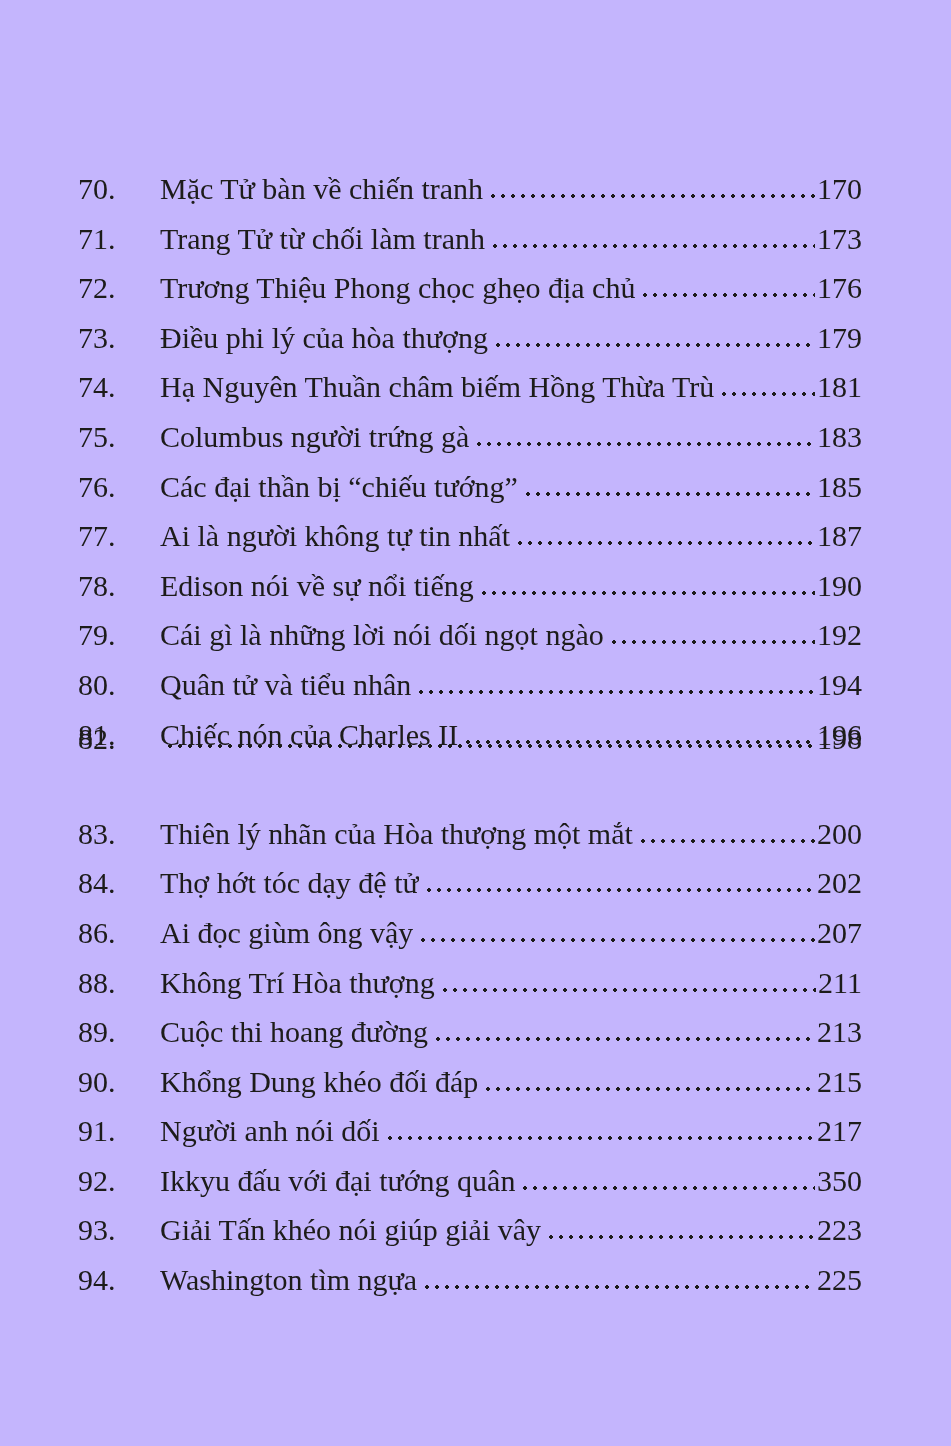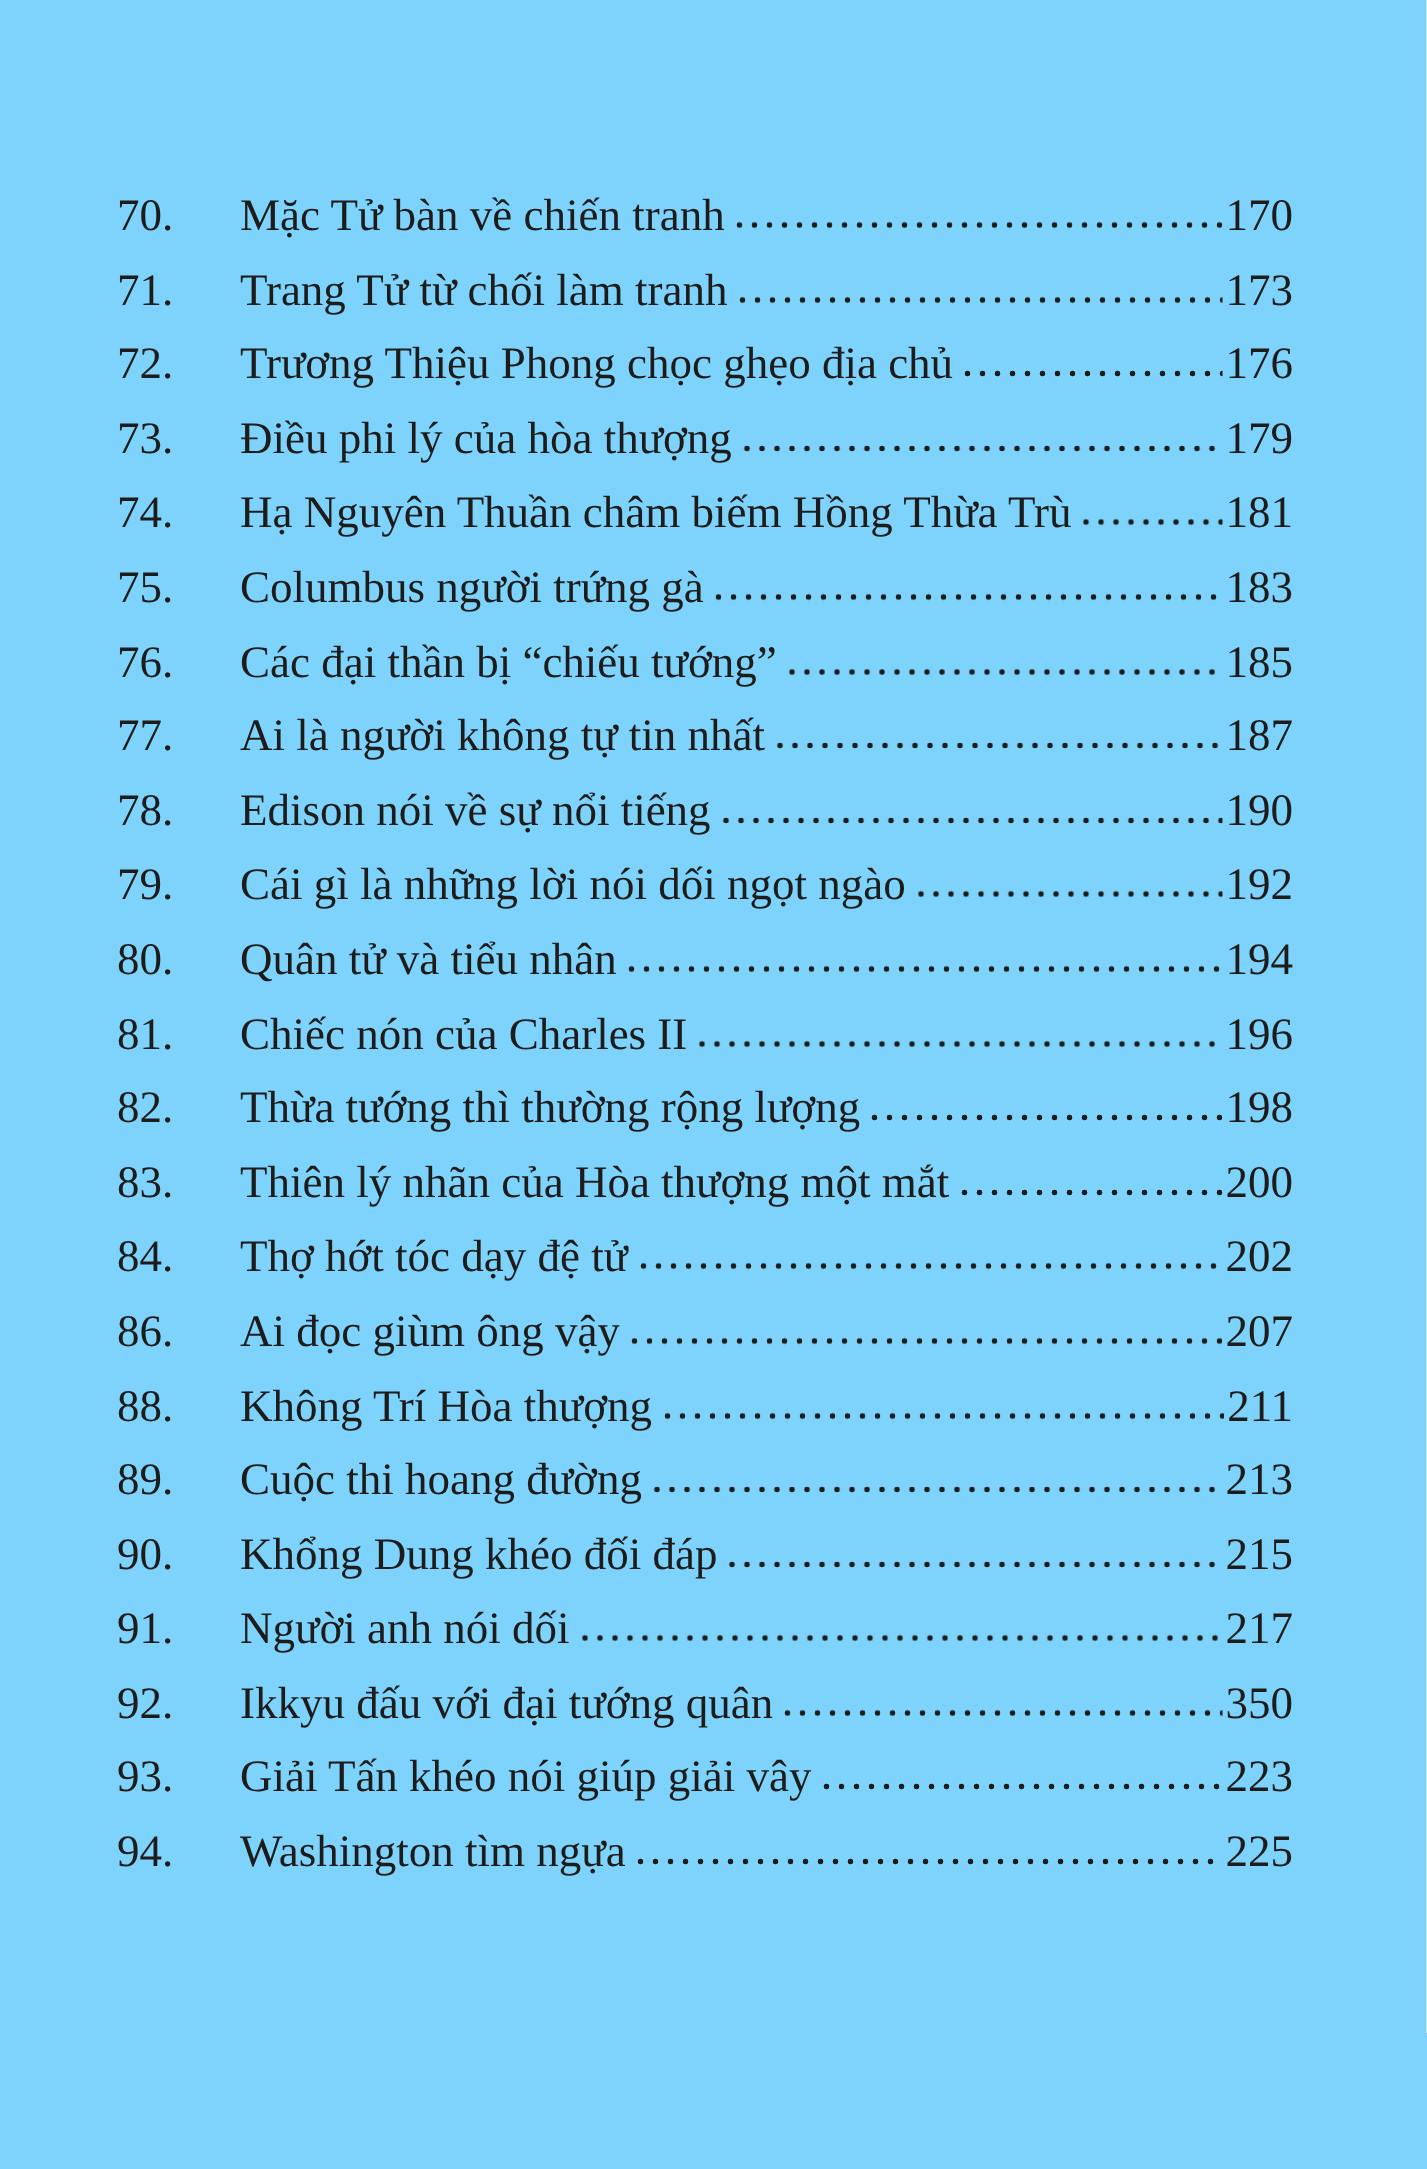--- a/index.html
+++ b/index.html
@@ -4,21 +4,21 @@
 <style>
   html, body {
     margin: 0;
     padding: 0;
     background: #ffffff;
   }
   .page {
     position: relative;
     width: 951px;
     height: 1446px;
-    background: #7dd3fc;
+    background: #c4b5fd;
     overflow: hidden;
     font-family: "Liberation Serif", "DejaVu Serif", serif;
     color: #1d1c1a;
     box-sizing: border-box;
     padding: 119px 89px 16px 78px;
   }
   .toc-list {
     width: 100%;
   }
   .toc-row {
@@ -30,20 +30,21 @@
     white-space: nowrap;
   }
   .entry-number {
     flex: 0 0 82px;
     text-align: left;
   }
   .entry-title {
     flex: 0 0 auto;
     max-width: 640px;
     overflow: hidden;
+    margin-top: 45px;
   }
   .leader {
     flex: 1 1 auto;
     min-width: 18px;
     height: 6px;
     margin-left: 7px;
     margin-right: 2px;
     background-image: radial-gradient(circle at 3px 3px, #1d1c1a 1.7px, rgba(0,0,0,0) 2.1px);
     background-size: 10px 6px;
     background-repeat: repeat-x;
@@ -137,21 +138,20 @@
 
   <div class="toc-row">
     <span class="entry-number">81.</span>
     <span class="entry-title">Chiếc nón của Charles II</span>
     <span class="leader"></span>
     <span class="entry-page">196</span>
   </div>
 
   <div class="toc-row">
     <span class="entry-number">82.</span>
-    <span class="entry-title">Thừa tướng thì thường rộng lượng</span>
     <span class="leader"></span>
     <span class="entry-page">198</span>
   </div>
 
   <div class="toc-row">
     <span class="entry-number">83.</span>
     <span class="entry-title">Thiên lý nhãn của Hòa thượng một mắt</span>
     <span class="leader"></span>
     <span class="entry-page">200</span>
   </div>

